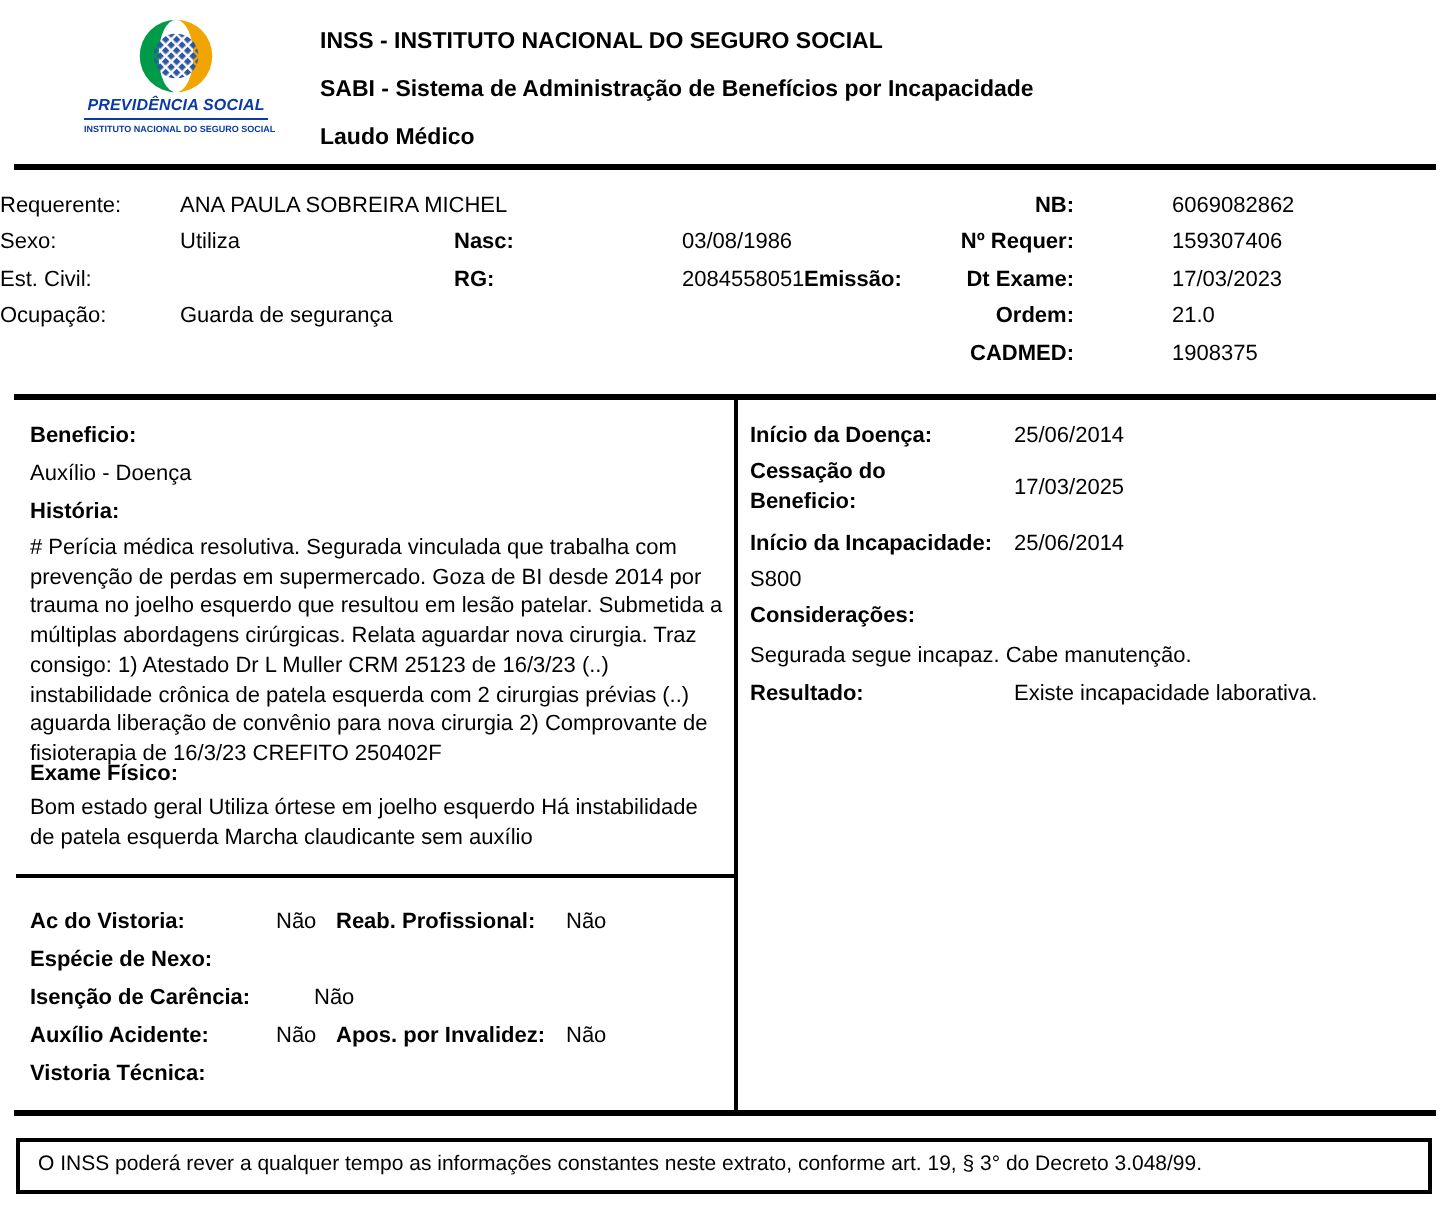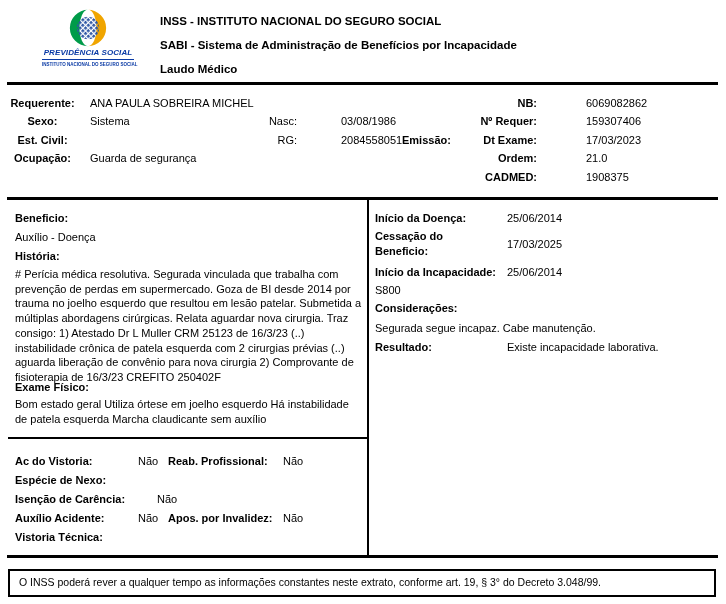--- a/index.html
+++ b/index.html
@@ -3,23 +3,23 @@
 <meta charset="utf-8">
 <style>
   html,body{margin:0;padding:0;background:#fff;}
   .page{position:relative;width:726px;height:604px;background:#fff;overflow:hidden;
         font-family:"Liberation Sans",sans-serif;font-size:11px;color:#000;line-height:14px;}
   .abs{position:absolute;}
   .b{font-weight:700;}
   .rule{position:absolute;background:#000;}
   .para{line-height:14.7px;}
   
-  .lblL{position:absolute;left:0;width:85px;text-align:center;font-weight:700;}
+  .lblL{position:absolute;left:0;width:85px;text-align:left;font-weight:400;}
   .valL{position:absolute;left:90px;}
-  .lblM{position:absolute;left:212px;width:85px;text-align:right;font-weight:400;}
+  .lblM{position:absolute;left:227px;width:85px;font-weight:700;}
   .valM{position:absolute;left:317px;margin-left:24px;}
   .lblE{position:absolute;left:402px;font-weight:700;text-align:right;}
   .lblR{position:absolute;left:430px;width:107px;text-align:right;font-weight:700;}
   .valR{position:absolute;left:542px;margin-left:44px;}
   
   .rrow{position:absolute;left:375px;width:341px;display:flex;align-items:center;}
   .rlbl{font-weight:700;flex:0 0 132px;line-height:14.5px;}
   
   .hdrline{position:absolute;left:160px;font-weight:700;font-size:11.5px;white-space:nowrap;}
   .logo{position:absolute;left:42px;top:9px;width:92px;text-align:center;color:#0a3aa5;}
@@ -55,21 +55,21 @@
   <div class="hdrline" style="top:62px">Laudo Médico</div>
 
   <div class="rule" style="left:7px;top:82px;width:711px;height:3px"></div>
 
   <span class="lblL" style="top:96px">Requerente:</span>
   <span class="valL" style="top:96px">ANA PAULA SOBREIRA MICHEL</span>
   <span class="lblR" style="top:96px">NB:</span>
   <span class="valR" style="top:96px">6069082862</span>
 
   <span class="lblL" style="top:114px">Sexo:</span>
-  <span class="valL" style="top:114px">Sistema</span>
+  <span class="valL" style="top:114px">Utiliza</span>
   <span class="lblM" style="top:114px">Nasc:</span>
   <span class="valM" style="top:114px">03/08/1986</span>
   <span class="lblR" style="top:114px">Nº Requer:</span>
   <span class="valR" style="top:114px">159307406</span>
 
   <span class="lblL" style="top:133px">Est. Civil:</span>
   <span class="valL" style="top:133px"></span>
   <span class="lblM" style="top:133px">RG:</span>
   <span class="valM" style="top:133px">2084558051</span>
   <span class="lblE" style="top:133px">Emissão:</span>

